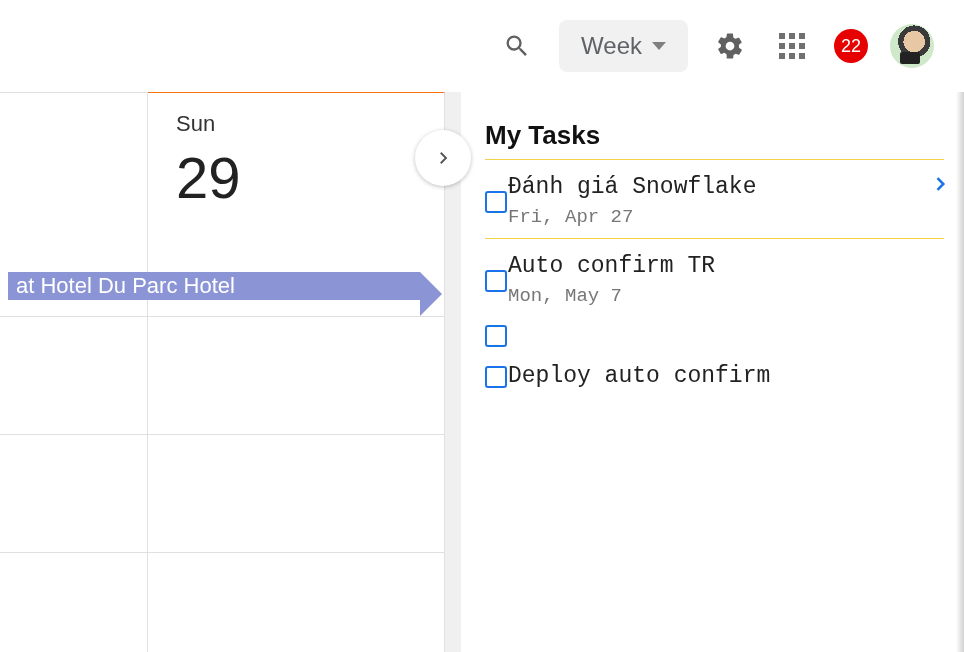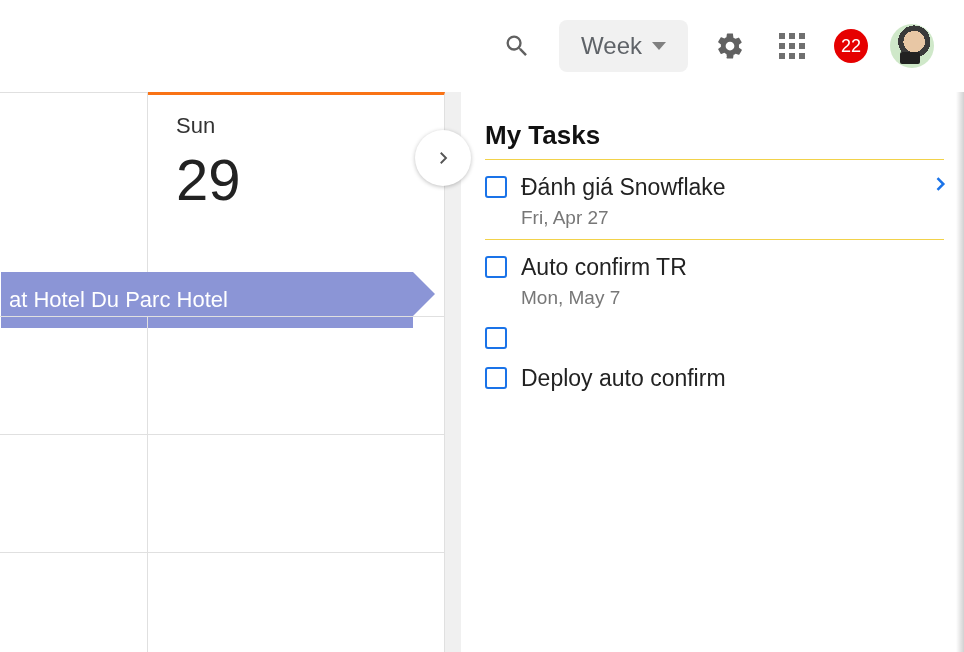--- a/index.html
+++ b/index.html
@@ -83,30 +83,30 @@
       display: flex;
       height: calc(100% - 92px);
       position: relative;
     }
     .calendar-col {
       width: 445px;
       position: relative;
       display:flex;
     }
     .day-left { width:148px; border-top:1px solid #e0e0e0; border-right:1px solid #e0e0e0;}
-    .day-right { flex:1; border-top:3px solid #f97316; border-right:1px solid #e0e0e0; position:relative;}
+    .day-right { flex:1; border-top:1px solid #f97316; border-right:1px solid #e0e0e0; position:relative;}
     .day-header { padding: 18px 0 0 28px; }
     .dow { font-size: 22px; color: #333; }
     .daynum { font-size: 58px; color: #222; margin-top: 12px; line-height:1;}
     
     .event-banner {
       position: absolute;
-      left: 1px;
+      left: 8px;
       top: 180px;
-      height: 56px;
+      height: 28px;
       width: 412px;
       background: #8b95d6;
       color: #fff;
       display: flex;
       align-items: center;
       padding-left: 8px;
       font-size: 22px;
       cursor: pointer;
     }
     .event-banner::after {
@@ -136,21 +136,21 @@
       cursor:pointer;
       z-index:5;
     }
     .collapse-handle svg{width:18px;height:18px; stroke:#555; fill:none; stroke-width:2.5;}
     
     .vscroll{ width:16px; background:#f0f0f0; }
     
     .tasks-panel { flex:1; padding: 28px 20px 0 24px; position:relative;}
     .tasks-title { font-size: 26px; font-weight: bold; color:#111; margin-bottom:8px;}
     .task-sep { border:none; border-top:1px solid #f2d24a; margin: 4px 0;}
-    .task-item { display:flex; align-items:flex-start; gap:14px; padding:10px 0 6px; position:relative;}
+    .task-item { display:flex; align-items:center; gap:1px; padding:10px 0 6px; position:relative;font-family:Liberation Mono, monospace;}
     .task-check {
       width:22px; height:22px; border:2px solid #1a73e8; border-radius:3px; flex-shrink:0; margin-top:2px; cursor:pointer;
     }
     .task-text { font-size:23px; color:#222;}
     .task-date { font-size:19px; color:#777; margin-top:6px;}
     .task-arrow { position:absolute; right:-6px; top:10px; }
     .task-arrow svg{width:20px;height:20px; stroke:#1a73e8; fill:none; stroke-width:3;}
     
     .right-edge{
       position:absolute; right:0; top:0; bottom:0; width:8px;

